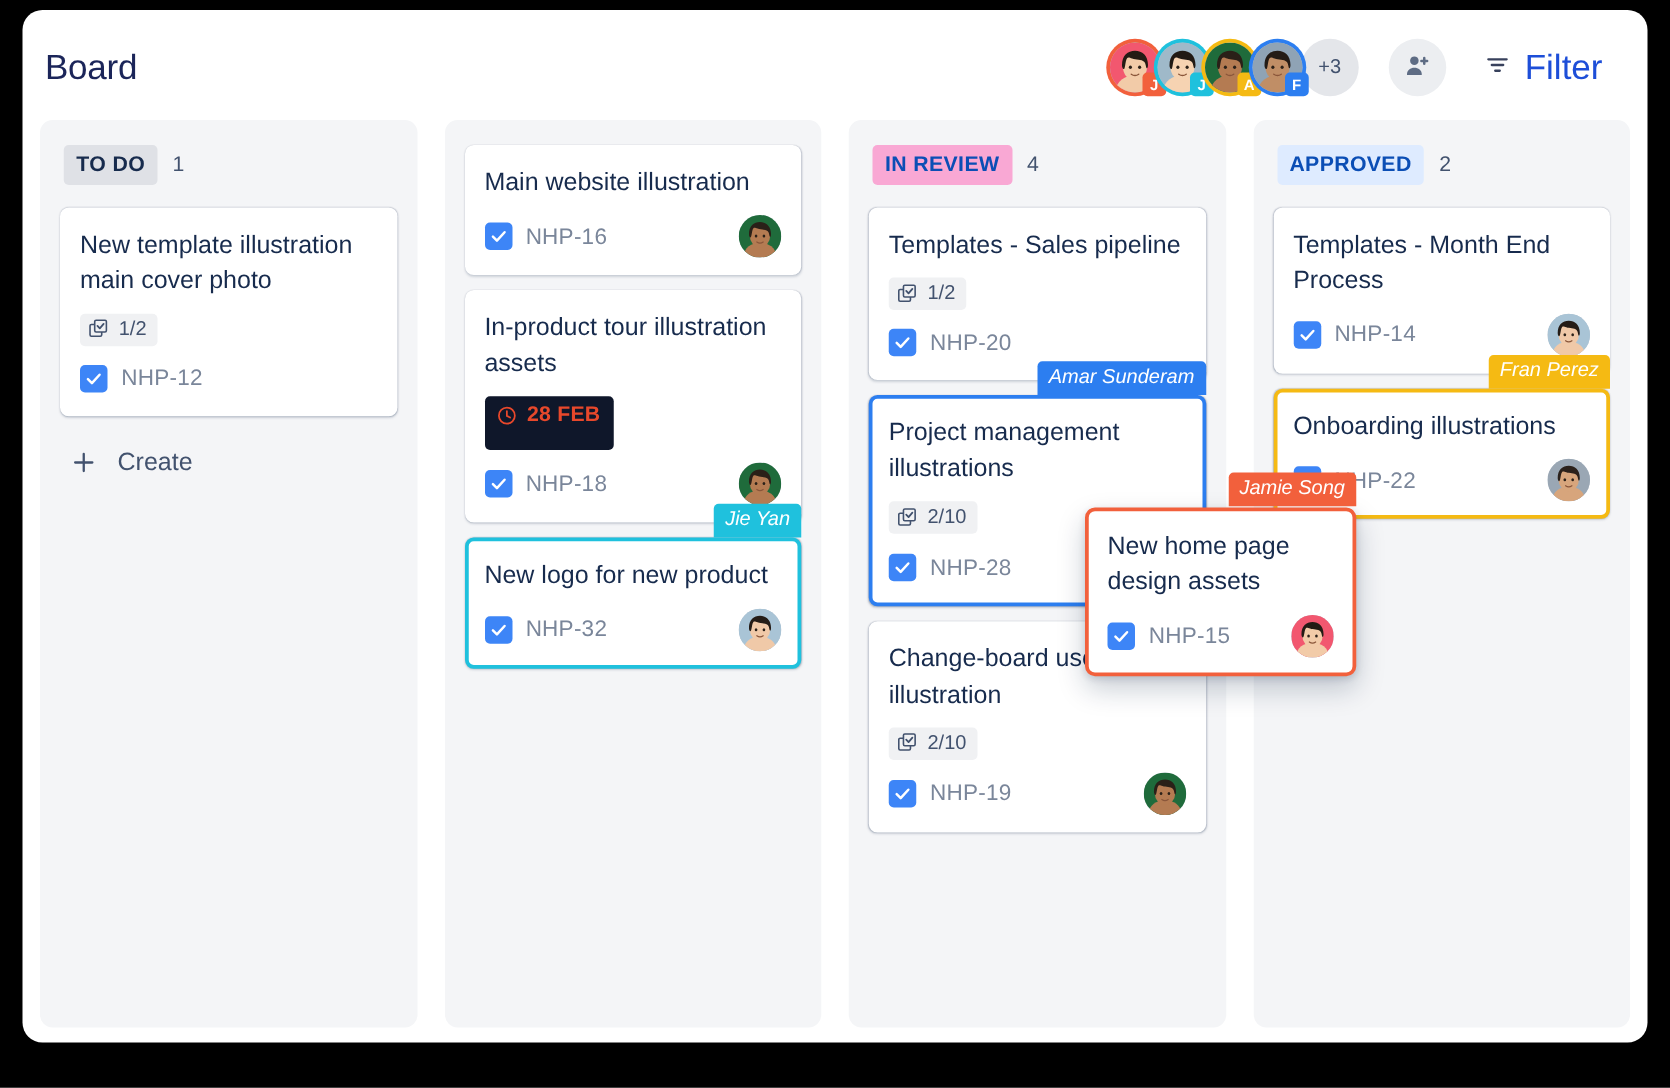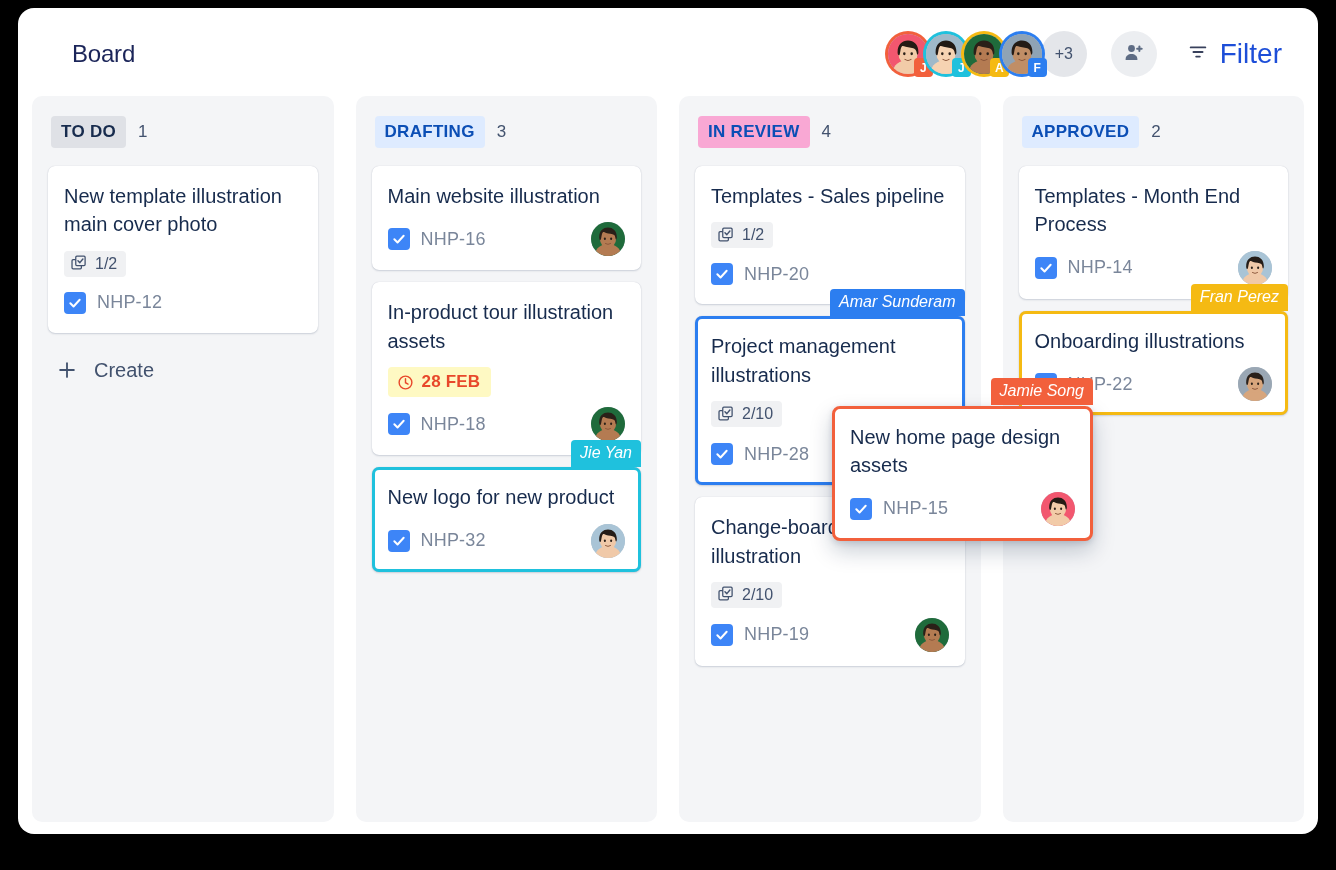--- a/index.html
+++ b/index.html
@@ -29,25 +29,24 @@
     left: 0; top: 0;
     width: 100%;
     height: 92px;
     display: flex;
     align-items: center;
     justify-content: space-between;
     padding: 0 36px 0 18px;
   }
 
   .page-title {
-    font-size: 24px;
+    font-size: 28px;
     font-weight: 400;
     color: #1b2559;
     letter-spacing: -0.2px;
-    margin-left: 36px;
   }
 
   .header-right {
     display: flex;
     align-items: center;
     gap: 0;
   }
 
   .avatar-stack {
     display: flex;
@@ -215,23 +214,23 @@
     border-radius: 4px;
     padding: 4px 9px 4px 7px;
     font-size: 16px;
     color: #42526e;
   }
 
   .due-badge {
     display: inline-flex;
     align-items: center;
     gap: 8px;
-    background: #fef9c3;
+    background: #0f172a;
     border-radius: 4px;
-    padding: 5px 11px 5px 9px;
+    padding: 5px 11px 18px 9px;
     font-size: 17px;
     font-weight: 700;
     color: #e8482b;
     letter-spacing: 0.2px;
   }
 
   .card-footer {
     display: flex;
     align-items: center;
     justify-content: space-between;
@@ -293,23 +292,23 @@
     gap: 16px;
     padding: 14px 4px 0 8px;
     color: #42526e;
     font-size: 20px;
     cursor: pointer;
   }
 
   
   .drag-card {
     position: absolute;
-    left: 814px;
+    left: 850px;
     top: 398px;
-    width: 261px;
+    width: 217px;
     background: #ffffff;
     border: 3px solid #f2603c;
     border-radius: 8px;
     padding: 14px 15px 12px 15px;
     box-shadow: 0 10px 22px rgba(9,30,66,0.22), 0 2px 6px rgba(9,30,66,0.14);
     z-index: 40;
   }
   .drag-card .name-tag { right: -3px; top: -31px; }
 </style>
 </head>
@@ -449,24 +448,20 @@
           <span style="display:flex">
             <svg width="22" height="22" viewBox="0 0 24 24" fill="none" stroke="#42526e" stroke-width="2" stroke-linecap="round">
               <line x1="12" y1="4.5" x2="12" y2="19.5"></line>
               <line x1="4.5" y1="12" x2="19.5" y2="12"></line>
             </svg>
           </span>
           <span>Create</span>
         </div>
       </div>
       <div class="column">
-        <div class="col-head">
-          <span class="col-pill" style="background:#deebff;color:#0b4eb5">DRAFTING</span>
-          <span class="col-count">3</span>
-        </div>
         <div class="card">
           <div class="card-title">Main website illustration</div>
           <div class="card-footer">
             <span class="ticket">
               <span class="check-icon">
                 <svg width="14" height="14" viewBox="0 0 24 24" fill="none" stroke="#ffffff" stroke-width="3.4" stroke-linecap="round" stroke-linejoin="round">
                   <polyline points="4,12.5 9.5,18 20,6.5"></polyline>
                 </svg>
               </span>
               <span class="ticket-id">NHP-16</span>

